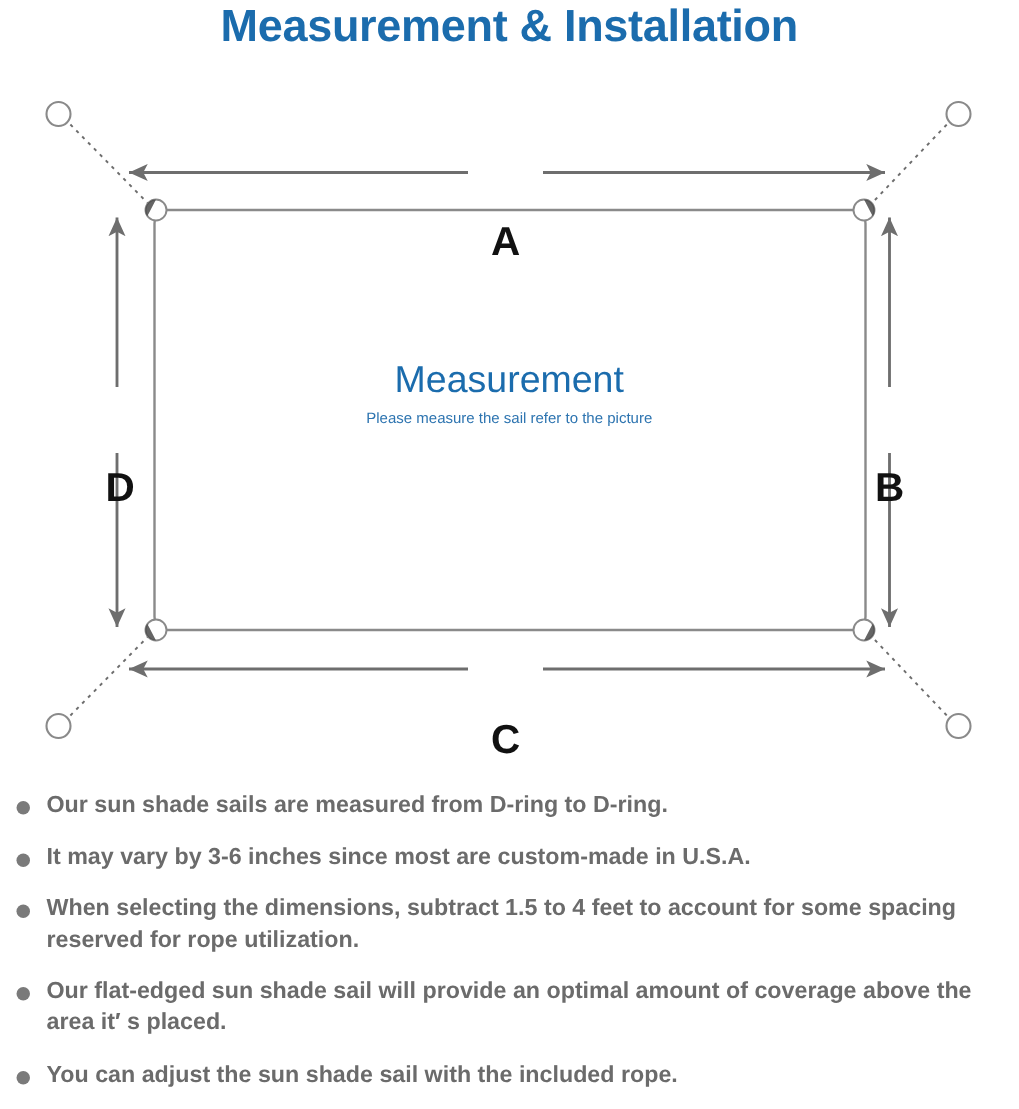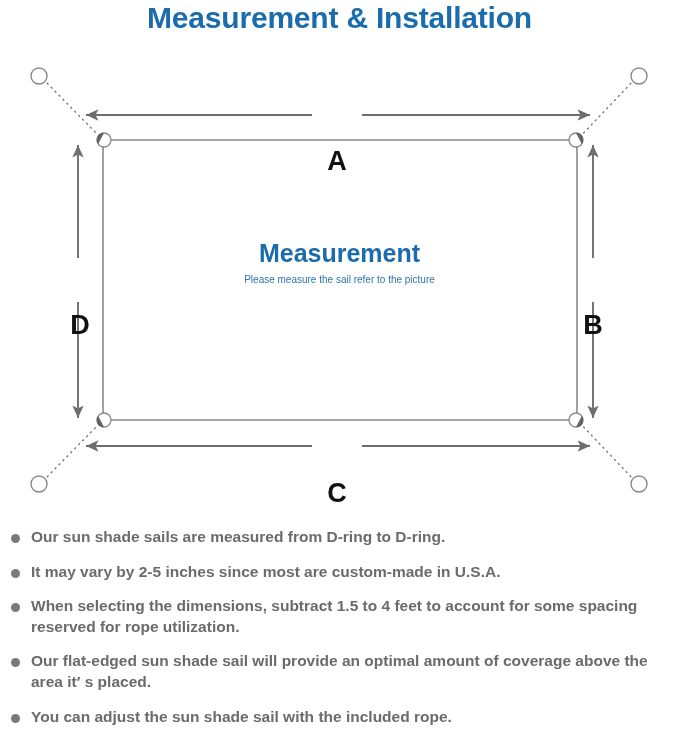--- a/index.html
+++ b/index.html
@@ -52,21 +52,21 @@
   .center-block {
     position: absolute;
     left: 0;
     top: 190px;
     width: 679px;
     text-align: center;
     pointer-events: none;
   }
   .center-title {
     font-size: 25px;
-    font-weight: bold;
+    font-weight: normal;
     color: #1b6cad;
     line-height: 1.1;
     white-space: nowrap;
   }
   .center-sub {
     margin-top: 6px;
     font-size: 10px;
     color: #2d74b0;
     line-height: 1.2;
     white-space: nowrap;
@@ -196,21 +196,21 @@
     <div class="dim-label dim-d">D</div>
   </div>
 
   <div class="notes">
     <div class="note-item">
       <span class="note-bullet"></span>
       <span class="note-text">Our sun shade sails are measured from D-ring to D-ring.</span>
     </div>
     <div class="note-item">
       <span class="note-bullet"></span>
-      <span class="note-text">It may vary by 2-5 inches since most are custom-made in U.S.A.</span>
+      <span class="note-text">It may vary by 3-6 inches since most are custom-made in U.S.A.</span>
     </div>
     <div class="note-item">
       <span class="note-bullet"></span>
       <span class="note-text">When selecting the dimensions, subtract 1.5 to 4 feet to account for some spacing reserved for rope utilization.</span>
     </div>
     <div class="note-item">
       <span class="note-bullet"></span>
       <span class="note-text">Our flat-edged sun shade sail will provide an optimal amount of coverage above the area it′ s placed.</span>
     </div>
     <div class="note-item">

